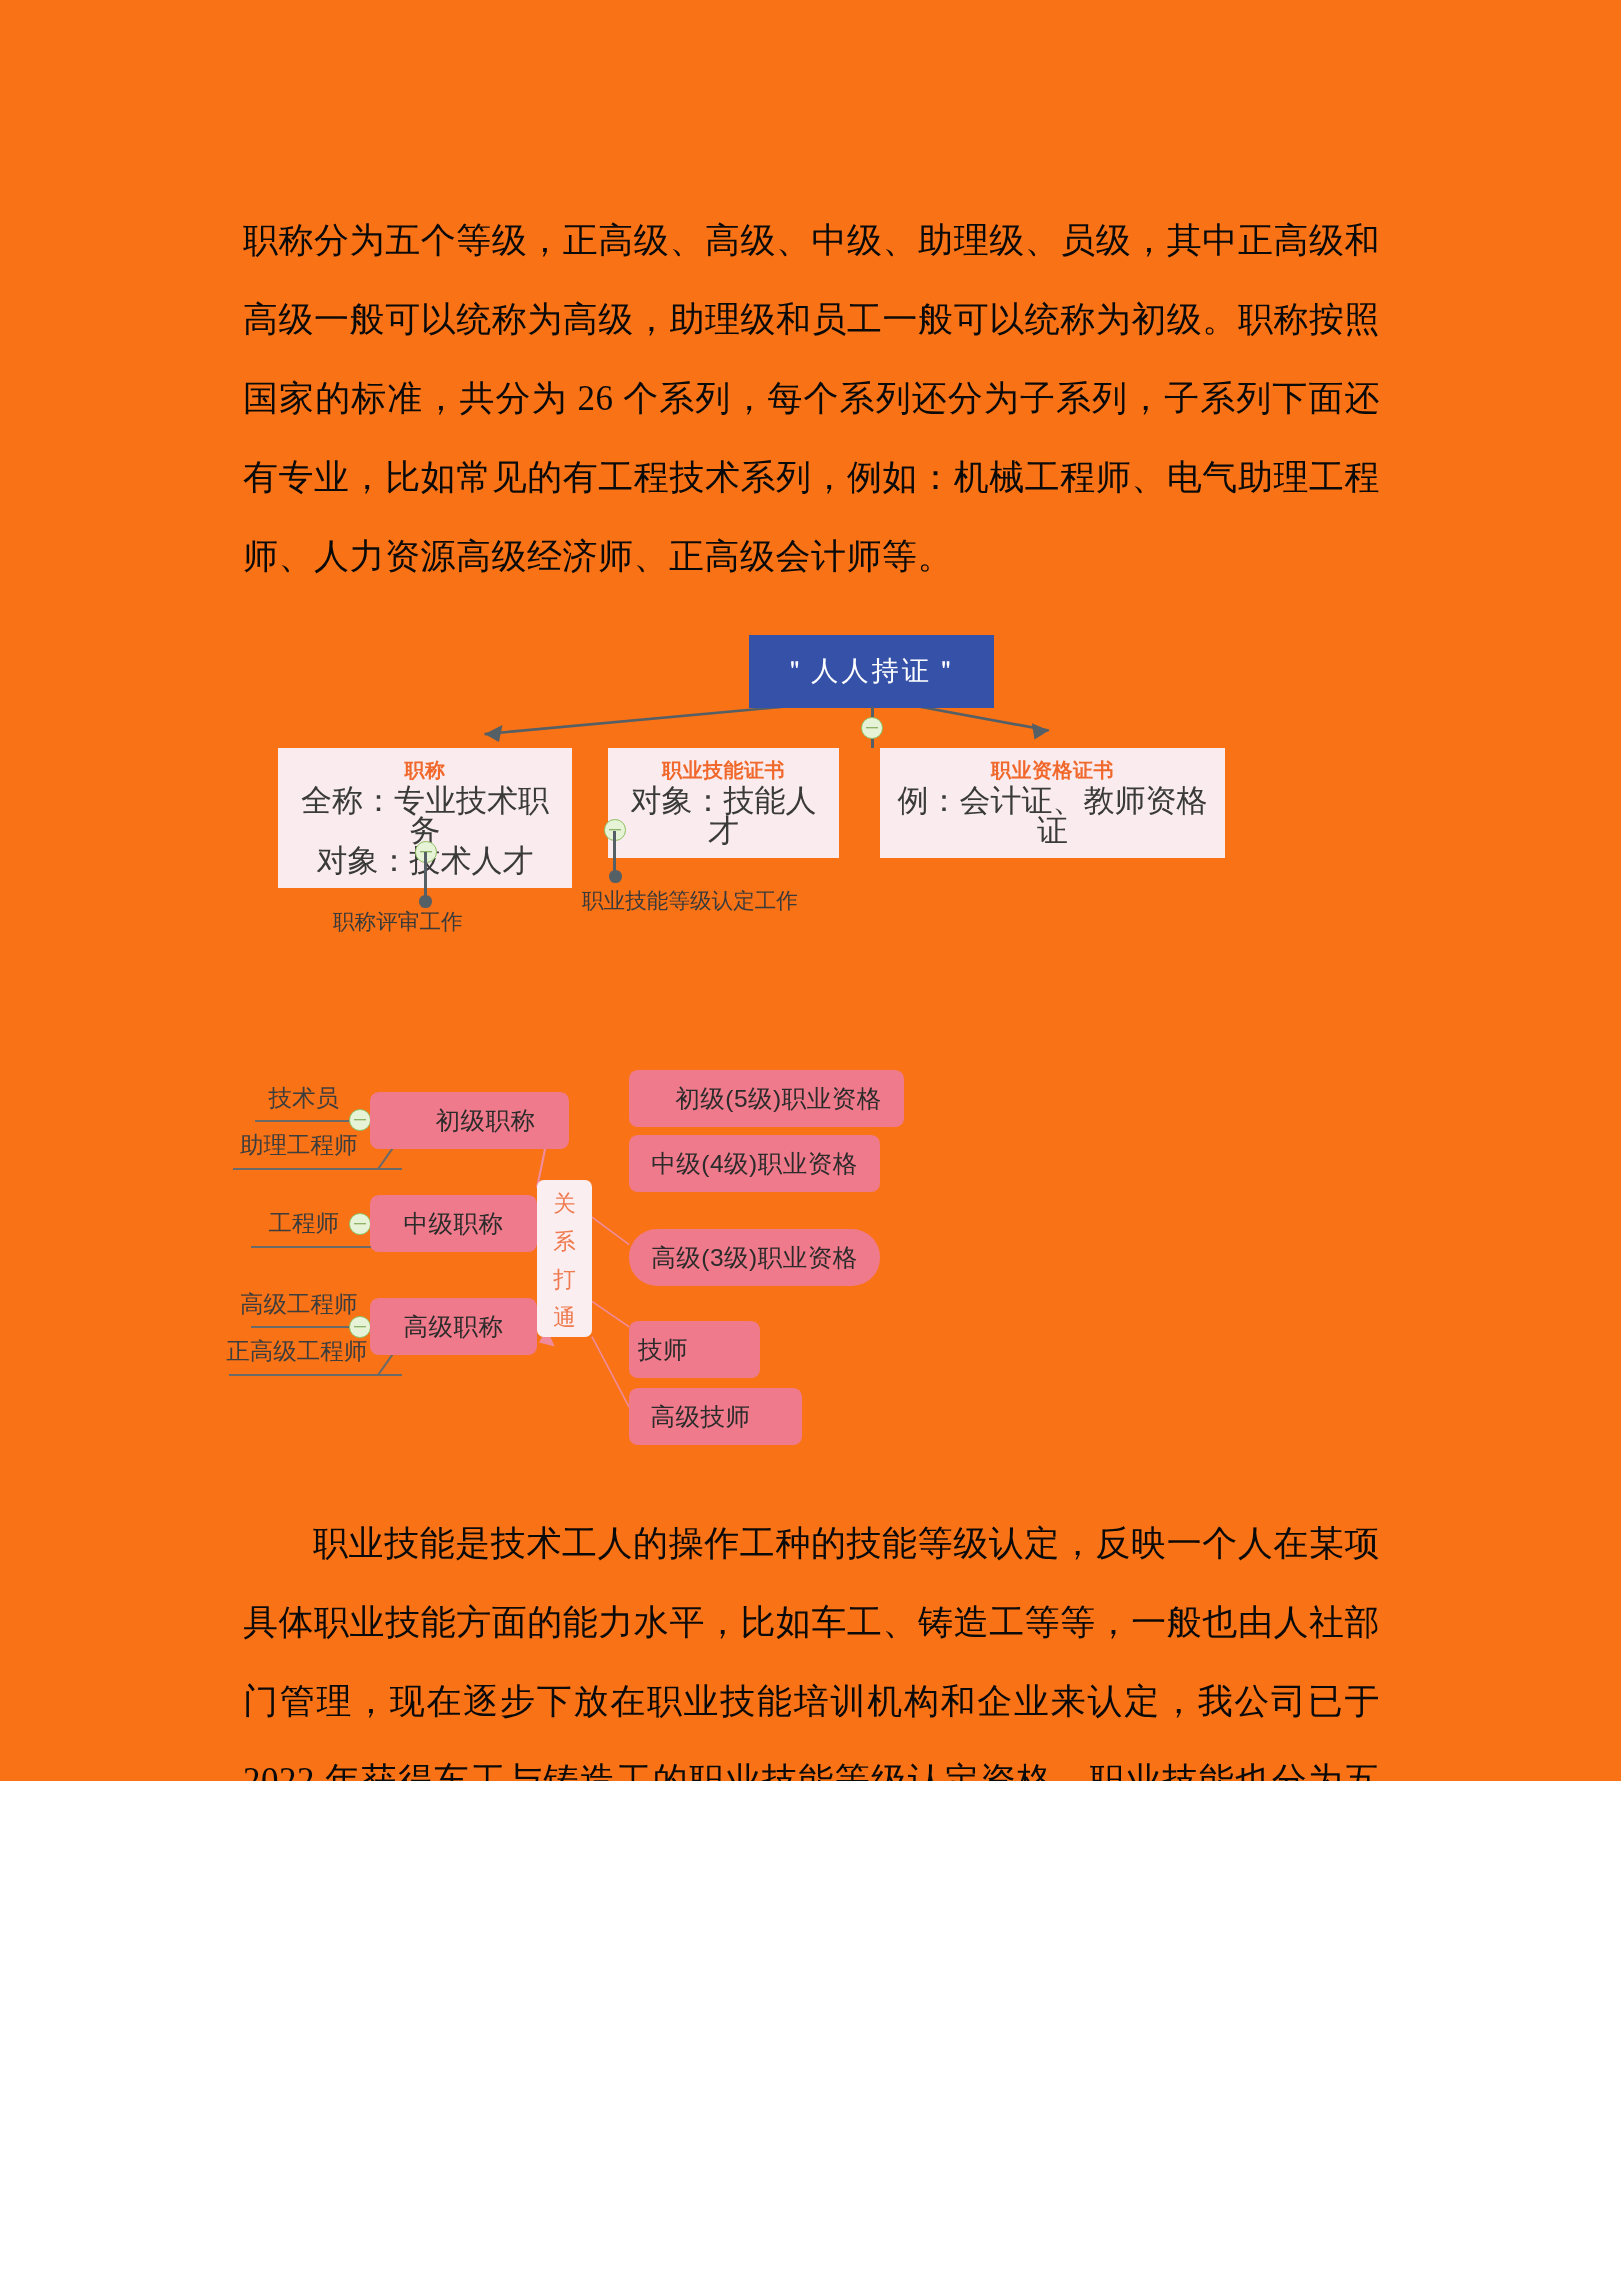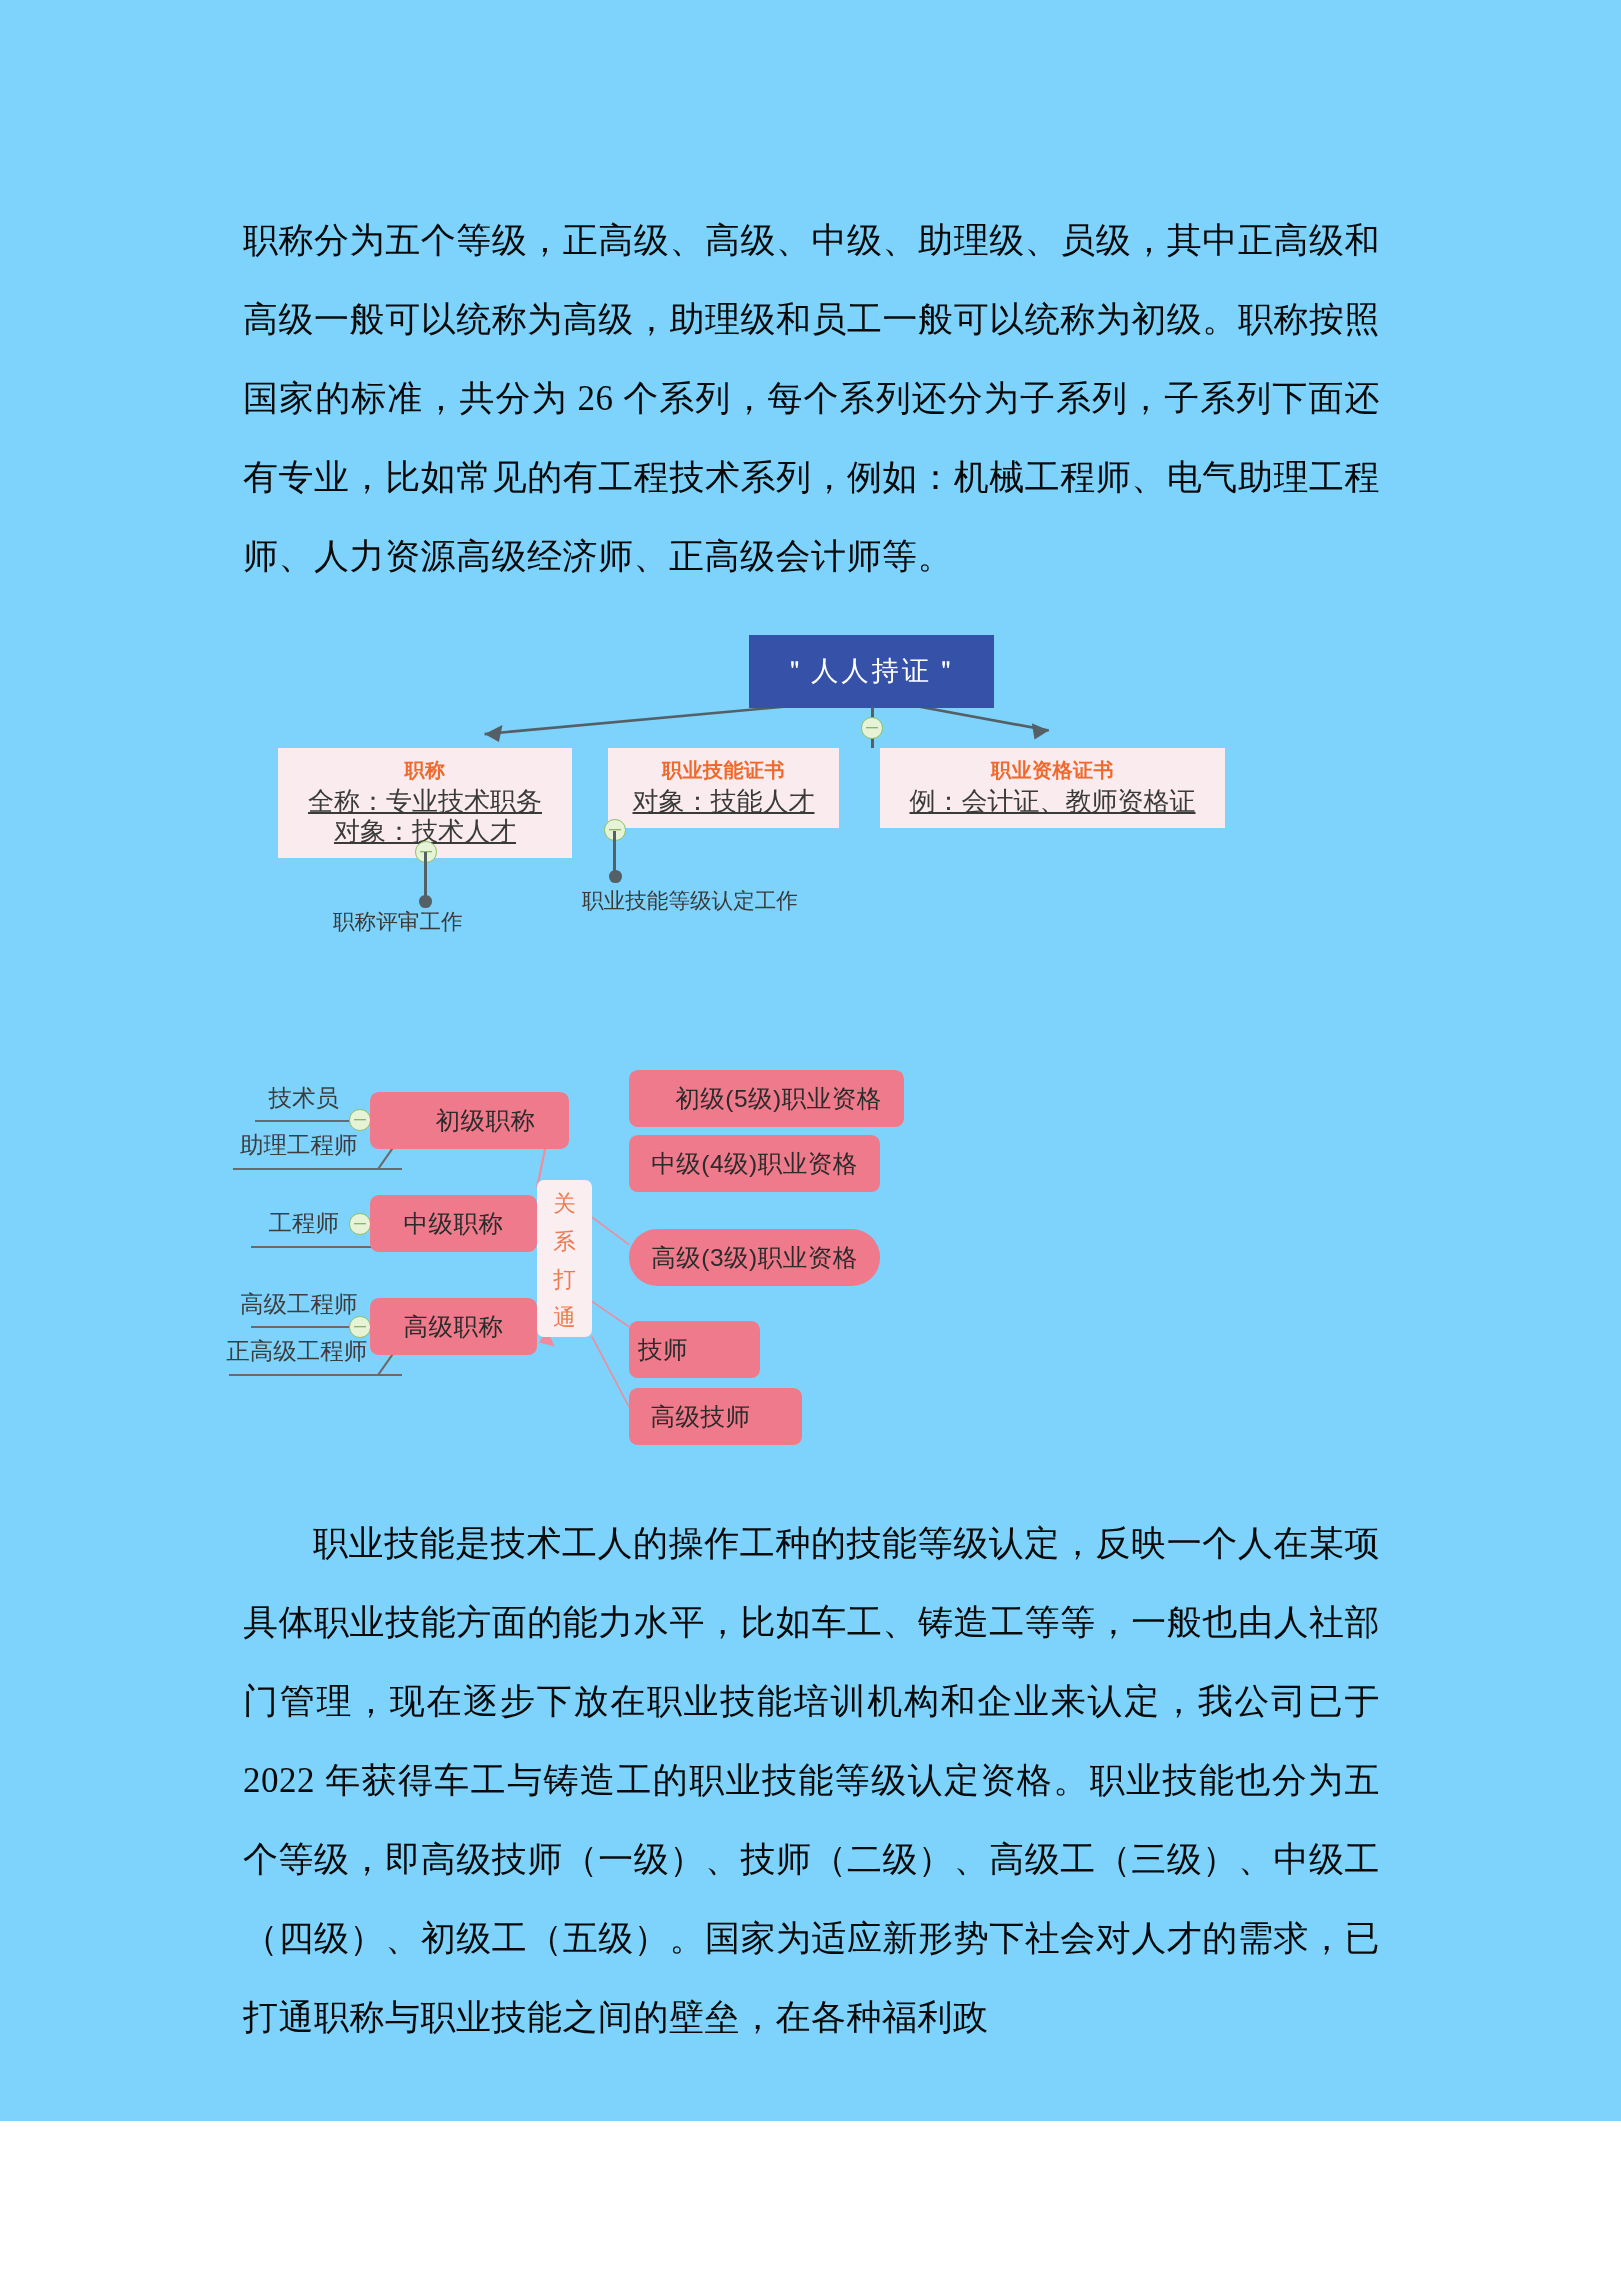--- a/index.html
+++ b/index.html
@@ -7,22 +7,22 @@
     padding: 0;
     background: #ffffff;
   }
   body {
     font-family: "Liberation Serif", "DejaVu Serif", serif;
     color: #000000;
   }
   .page {
     position: relative;
     width: 1621px;
-    height: 2121px;
-    background: #7dd3fc;
+    height: 1781px;
+    background: #f97316;
     overflow: hidden;
     box-sizing: border-box;
   }
   .body-text {
     position: absolute;
     left: 243px;
     width: 1137px;
     font-size: 35px;
     line-height: 79px;
     letter-spacing: 0.5px;
@@ -83,23 +83,22 @@
   }
   .node-pink .title {
     color: #f0682b;
     font-weight: bold;
     font-size: 20px;
     line-height: 31px;
     letter-spacing: 0.5px;
   }
   .node-pink .line {
     color: #3a3a3a;
-    font-size: 26px;
+    font-size: 31px;
     line-height: 30px;
-    text-decoration: underline;
   }
   #node-zhicheng   { left: 35px;  top: 125px; width: 294px; }
   #node-jineng     { left: 365px; top: 125px; width: 231px; }
   #node-zige       { left: 637px; top: 125px; width: 345px; }
 
   .leaf-label {
     position: absolute;
     font-size: 21.6px;
     color: #3a3a3a;
     white-space: nowrap;

